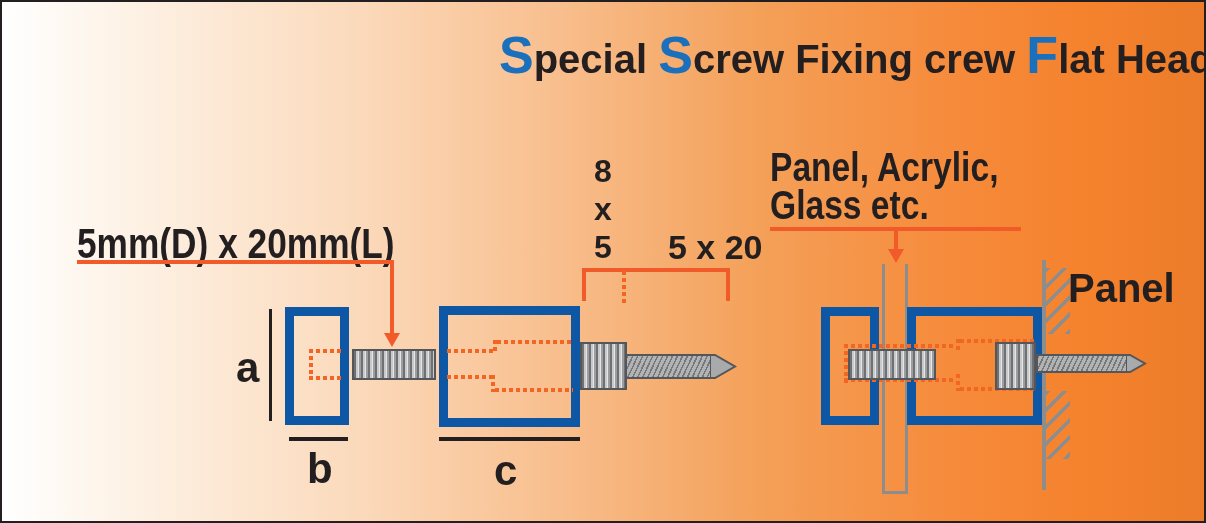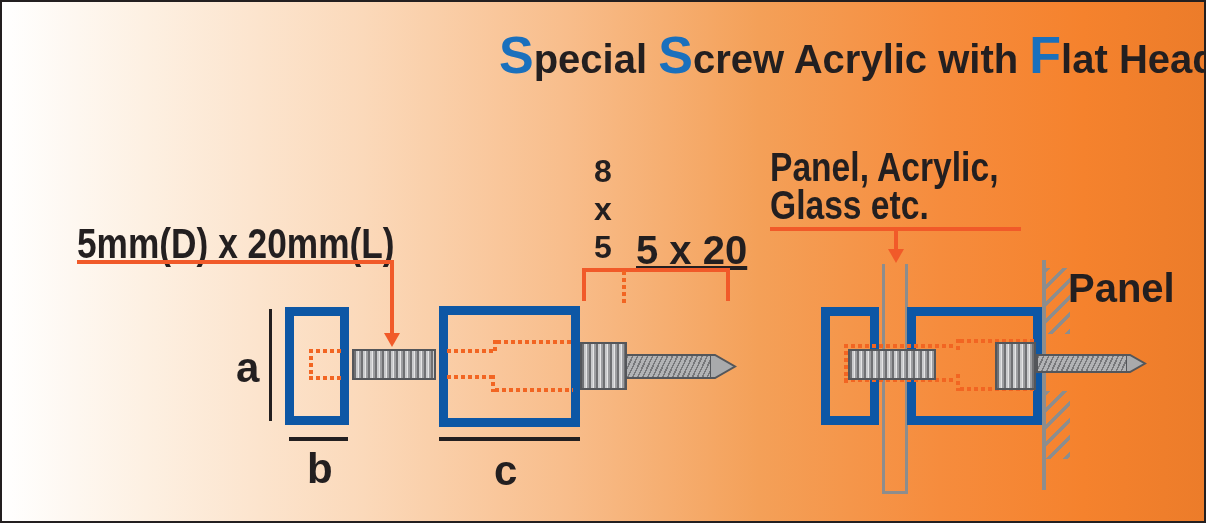--- a/index.html
+++ b/index.html
@@ -33,21 +33,21 @@
   .panel-glass { box-sizing:border-box; border-left:3px solid #8d8d8d; border-right:3px solid #8d8d8d; border-bottom:3px solid #8d8d8d; }
   .bracket { box-sizing:border-box; border-top:4px solid #f15a29; border-left:4px solid #f15a29; border-right:4px solid #f15a29; }
   .gray-line { background:#8d8d8d; }
 </style>
 </head>
 <body>
 
 <div class="stage">
 
   <div class="abs title-line" style="left:497px; top:27px;">
-    <span class="tb">S</span><span class="tr">pecial </span><span class="tb">S</span><span class="tr">crew Acrylic with </span><span class="tb">F</span><span class="tr">lat Head Type</span>
+    <span class="tb">S</span><span class="tr">pecial </span><span class="tb">S</span><span class="tr">crew Fixing crew </span><span class="tb">F</span><span class="tr">lat Head Type</span>
   </div>
 
   <div>
 
     <div class="abs txt cx" style="left:75px; top:221px; font-size:42px;">5mm(D) x 20mm(L)</div>
     <div class="abs oline" style="left:75px; top:258px; width:317px; height:4px;"></div>
     <div class="abs oline" style="left:388px; top:258px; width:4px; height:74px;"></div>
     <div class="abs arrow-down" style="left:382px; top:331px;"></div>
 
     <div class="abs kline" style="left:267px; top:307px; width:3px; height:112px;"></div>
@@ -70,21 +70,21 @@
     <div class="abs dv" style="left:489px; top:373px; height:17px;"></div>
     <div class="abs dh" style="left:493px; top:386px; width:78px;"></div>
     <div class="abs kline" style="left:437px; top:435px; width:141px; height:4px;"></div>
     <div class="abs txt" style="left:492px; top:448px; font-size:42px;">c</div>
 
     <div class="abs txt" style="left:592px; top:150px; font-size:32px; line-height:38px; text-align:center;">
       <div>8</div>
       <div>x</div>
       <div>5</div>
     </div>
-    <div class="abs txt" style="left:634px; top:228px; font-size:40px;text-decoration:underline;">5 x 20</div>
+    <div class="abs txt" style="left:666px; top:228px; font-size:34px;">5 x 20</div>
     <div class="abs bracket" style="left:580px; top:266px; width:148px; height:33px;"></div>
     <div class="abs dv" style="left:620px; top:269px; height:33px;"></div>
 
     <div class="abs thread" style="left:578px; top:340px; width:47px; height:48px;"></div>
     <div class="abs shaft" style="left:623px; top:352px; width:87px; height:25px;"></div>
     <svg class="abs" style="left:708px; top:352px;" width="27" height="25">
       <polygon points="0,1 5,1 25,12.5 5,24 0,24" fill="#a9aaac" stroke="#54565a" stroke-width="2"></polygon>
     </svg>
   </div>
 

